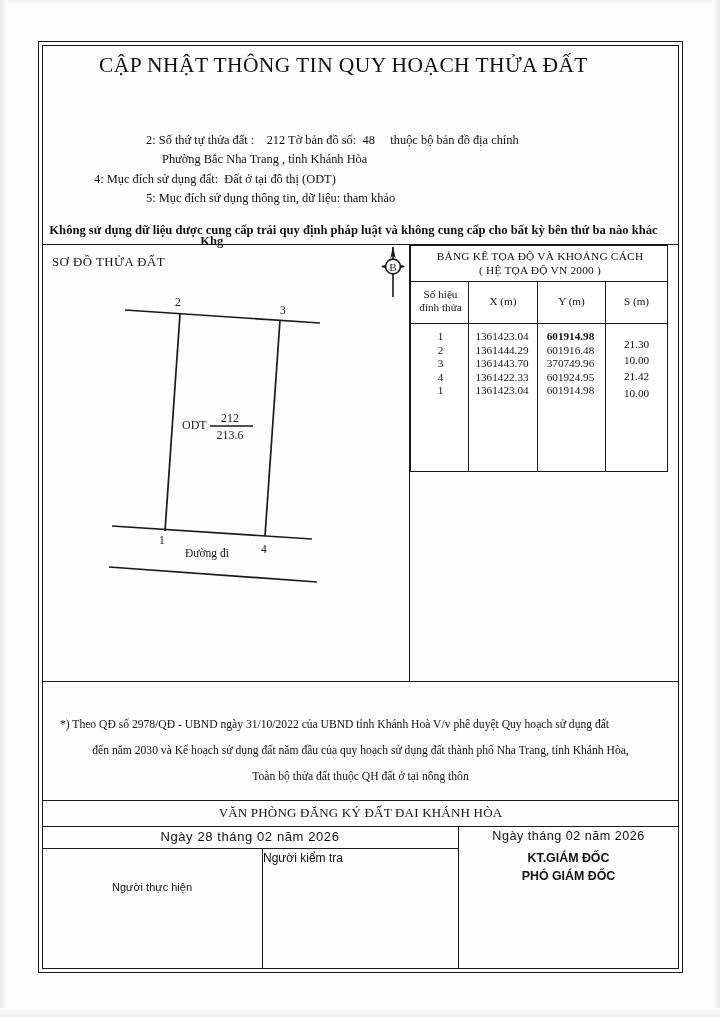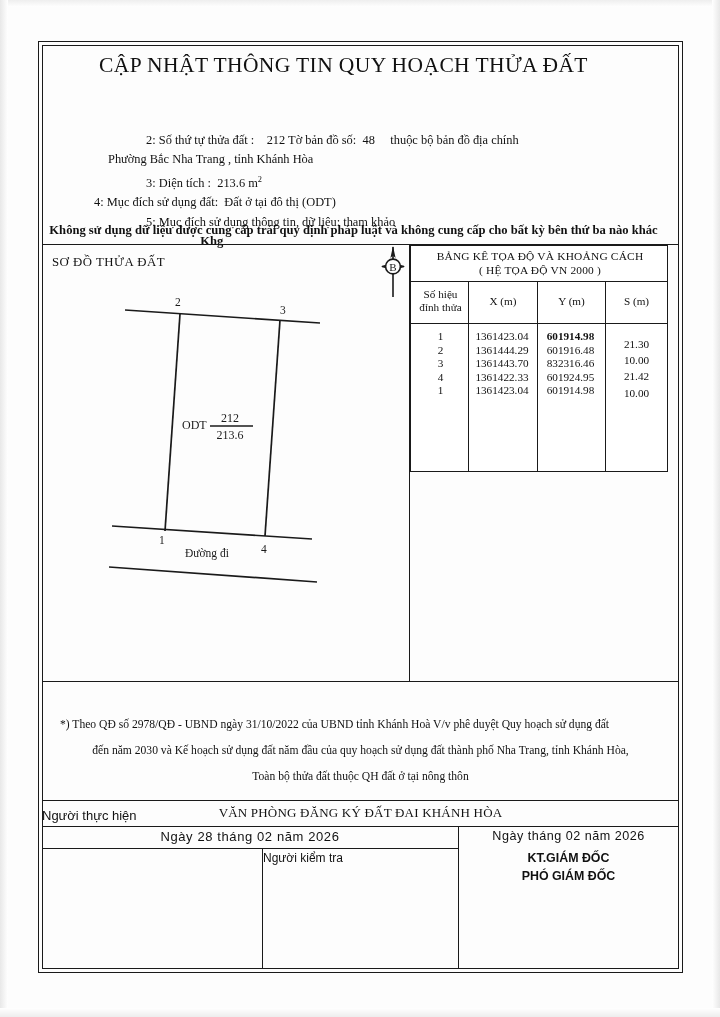--- a/index.html
+++ b/index.html
@@ -67,21 +67,21 @@
   
   .info {
     position: absolute;
     left: 42px; top: 131px;
     width: 637px;
     font-size: 12.4px;
     line-height: 19.4px;
   }
   .info .ln { white-space: pre; }
   .info .l1 { padding-left: 104px; }
-  .info .l2 { padding-left: 66px; }
+  .info .l2 { padding-left: 120px; }
   .info .l3 { padding-left: 104px; }
   .info .l4 { padding-left: 52px; }
   .info .l5 { padding-left: 104px; }
   .sup { font-size: 8.4px; vertical-align: super; }
 
   .warn {
     position: absolute;
     left: 42px; top: 223px;
     width: 623px;
     text-align: center;
@@ -259,24 +259,24 @@
     position: absolute;
     left: 42px; top: 829px;
     width: 416px;
     text-align: center;
     font-size: 13px;
     font-family: "Liberation Sans", "DejaVu Sans", sans-serif;
     letter-spacing: 0.6px;
   }
   .role-a {
     position: absolute;
-    left: 42px; top: 808px;
+    left: 42px; top: 881px;
     width: 220px;
-    text-align: left;
-    font-size: 13px;
+    text-align: center;
+    font-size: 11px;
     font-family: "Liberation Sans", "DejaVu Sans", sans-serif;
   }
   .role-b {
     position: absolute;
     left: 263px; top: 851px;
     width: 195px;
     text-align: left;
     font-size: 12px;
     font-family: "Liberation Sans", "DejaVu Sans", sans-serif;
   }
@@ -310,21 +310,20 @@
   <div class="page-edge-b"></div>
 
   <div class="frame-outer"></div>
   <div class="frame-inner"></div>
 
   <div class="doc-title">CẬP NHẬT THÔNG TIN QUY HOẠCH THỬA ĐẤT</div>
 
   <div class="info">
     <div class="ln l1">2: Số thứ tự thửa đất :    212 Tờ bản đồ số:  48     thuộc bộ bản đồ địa chính</div>
     <div class="ln l2">Phường Bắc Nha Trang , tỉnh Khánh Hòa</div>
-    <div class="ln l3"><span>3: Diện tích :  213.6 m</span><span class="sup">2</span></div>
     <div class="ln l4">4: Mục đích sử dụng đất:  Đất ở tại đô thị (ODT)</div>
     <div class="ln l5">5: Mục đích sử dụng thông tin, dữ liệu: tham khảo</div>
   </div>
 
   <div class="warn"><span>Không sử dụng dữ liệu được c</span><span class="ghost"><span class="over">Khg</span></span><span>ung cấp trái quy định pháp luật và không cung cấp cho bất kỳ bên thứ ba nào khác</span></div>
 
   <div class="hr-info"></div>
   <div class="vr-mid"></div>
   <div class="hr-note"></div>
 
@@ -391,21 +390,21 @@
         <span class="cell-y bold">601914.98</span>
       </div>
       <div class="ct-row">
         <span class="cell-id">2</span>
         <span class="cell-x">1361444.29</span>
         <span class="cell-y">601916.48</span>
       </div>
       <div class="ct-row">
         <span class="cell-id">3</span>
         <span class="cell-x">1361443.70</span>
-        <span class="cell-y">832316.46</span>
+        <span class="cell-y">370749.96</span>
       </div>
       <div class="ct-row">
         <span class="cell-id">4</span>
         <span class="cell-x">1361422.33</span>
         <span class="cell-y">601924.95</span>
       </div>
       <div class="ct-row">
         <span class="cell-id">1</span>
         <span class="cell-x">1361423.04</span>
         <span class="cell-y">601914.98</span>

